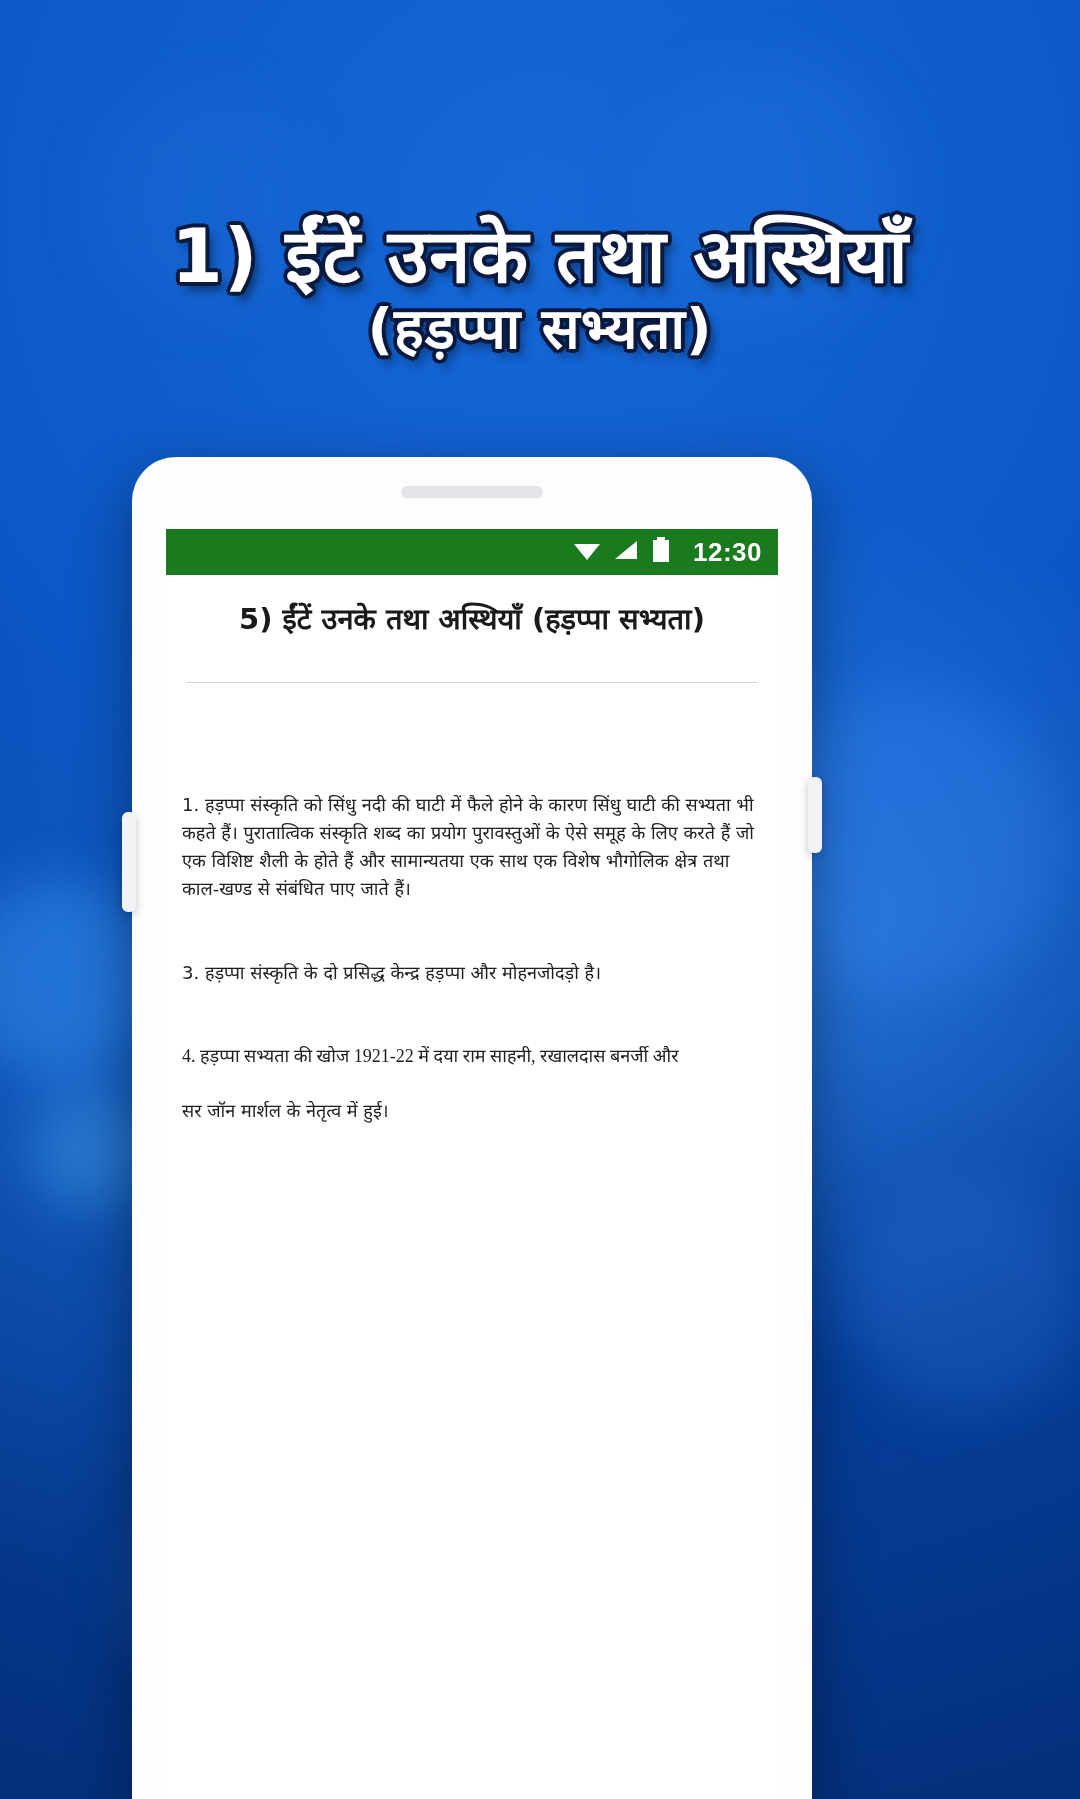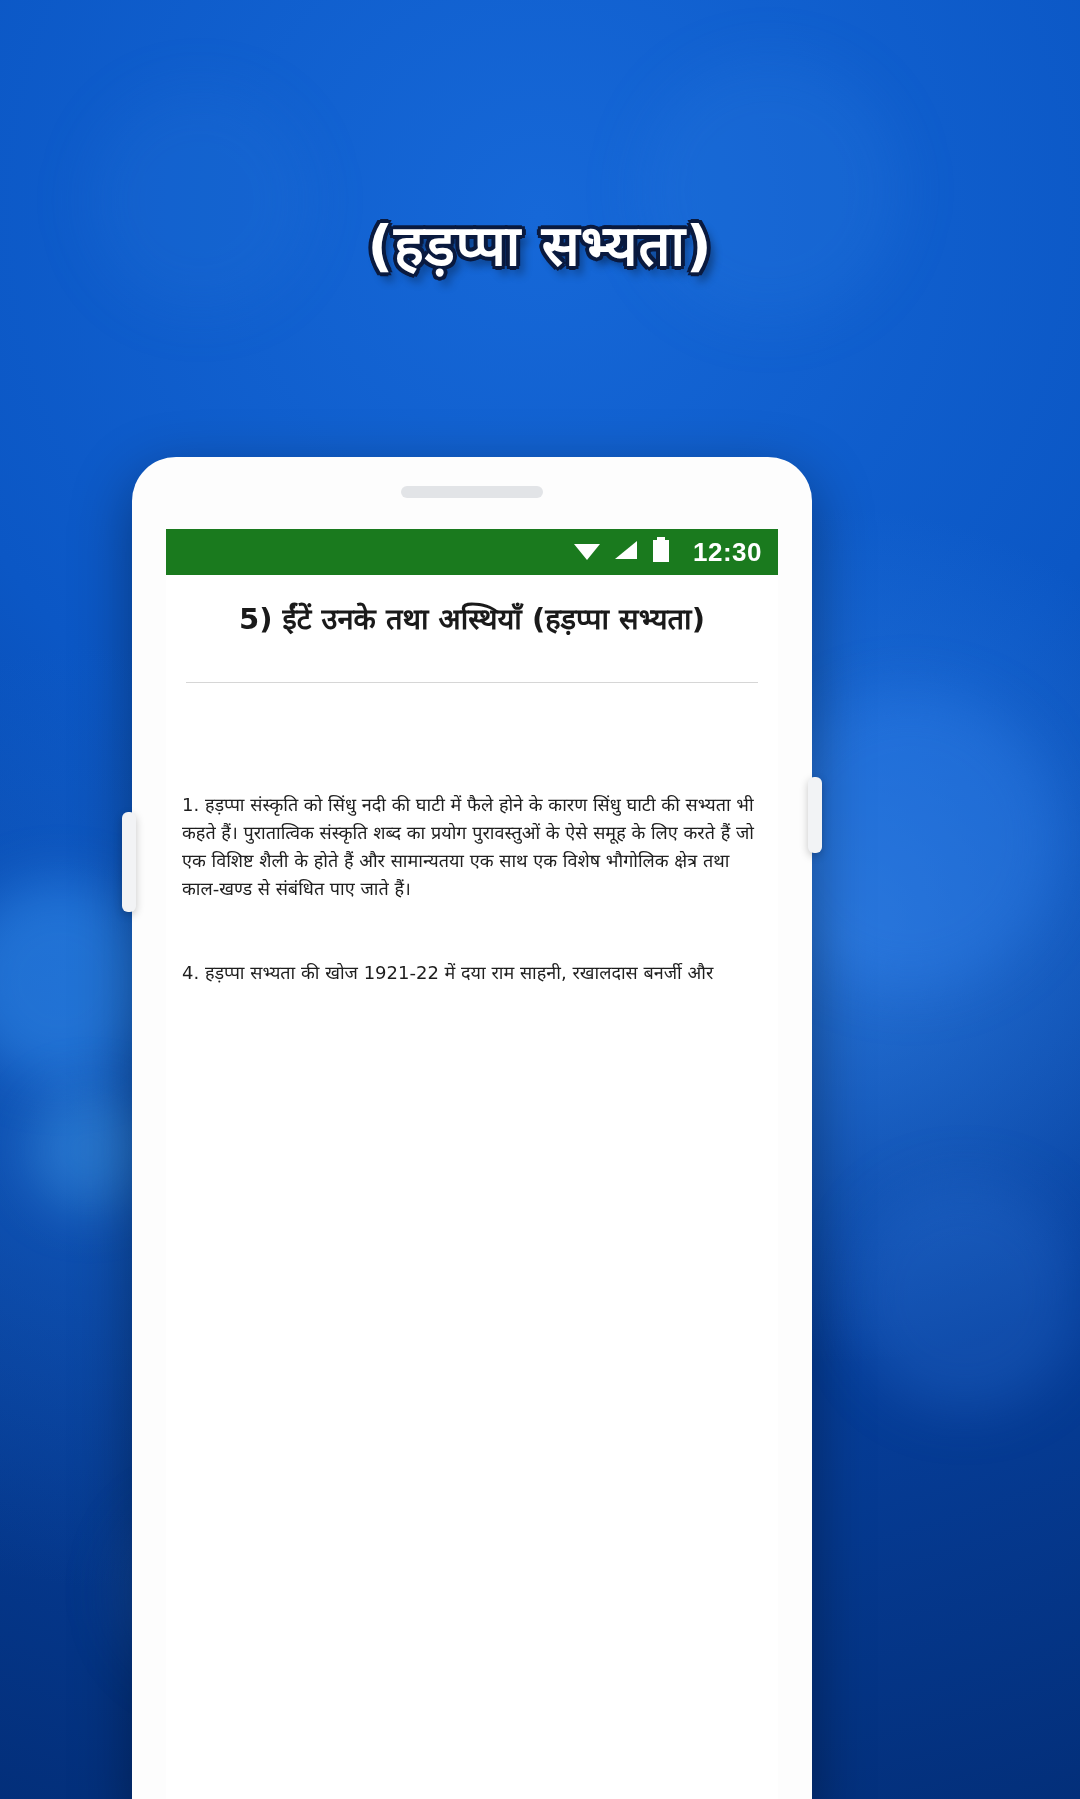--- a/index.html
+++ b/index.html
@@ -152,38 +152,39 @@
   }
 
   .body-text {
     margin-top: 108px;
     font-family: "DejaVu Sans", sans-serif;
     font-size: 18px;
     color: #1e1e1e;
     line-height: 1.55;
   }
   .para { margin: 0 0 56px 0; }
-  .para.tight { margin-bottom: 26px; }
+  .para.tight { margin-bottom: 26px; font-family: Liberation Serif, serif; }
   .para.clipped { margin-bottom: 0; }
 </style>
 </head>
 <body>
 
 <div id="stage">
 
   <div class="bokeh b1"></div>
   <div class="bokeh b2"></div>
   <div class="bokeh b3"></div>
   <div class="bokeh b4"></div>
   <div class="bokeh b5"></div>
   <div class="bokeh b6"></div>
   <div class="bokeh b7"></div>
   <div class="bokeh b8"></div>
 
   <div class="banner">
+    <span class="line line1">1) ईंटें उनके तथा अस्थियाँ</span>
     <span class="line line2">(हड़प्पा सभ्यता)</span>
   </div>
 
   <div class="phone">
 
     <div class="side-btn sb-left"></div>
     <div class="side-btn sb-right"></div>
 
     <div class="phone-top">
       <div class="speaker"></div>
@@ -210,19 +211,21 @@
     </div>
 
     <div class="screen">
 
       <div class="doc-title">5) ईंटें उनके तथा अस्थियाँ (हड़प्पा सभ्यता)</div>
 
       <div class="divider"></div>
 
       <div class="body-text">
         <p class="para">1. हड़प्पा संस्कृति को सिंधु नदी की घाटी में फैले होने के कारण सिंधु घाटी की सभ्यता भी कहते हैं। पुरातात्विक संस्कृति शब्द का प्रयोग पुरावस्तुओं के ऐसे समूह के लिए करते हैं जो एक विशिष्ट शैली के होते हैं और सामान्यतया एक साथ एक विशेष भौगोलिक क्षेत्र तथा काल-खण्ड से संबंधित पाए जाते हैं।</p>
+        <p class="para">3. हड़प्पा संस्कृति के दो प्रसिद्ध केन्द्र हड़प्पा और मोहनजोदड़ो है।</p>
         <p class="para tight">4. हड़प्पा सभ्यता की खोज 1921-22 में दया राम साहनी, रखालदास बनर्जी और</p>
+        <p class="para">सर जॉन मार्शल के नेतृत्व में हुई।</p>
       </div>
 
     </div>
   </div>
 
 </div>
 
 </body></html>

